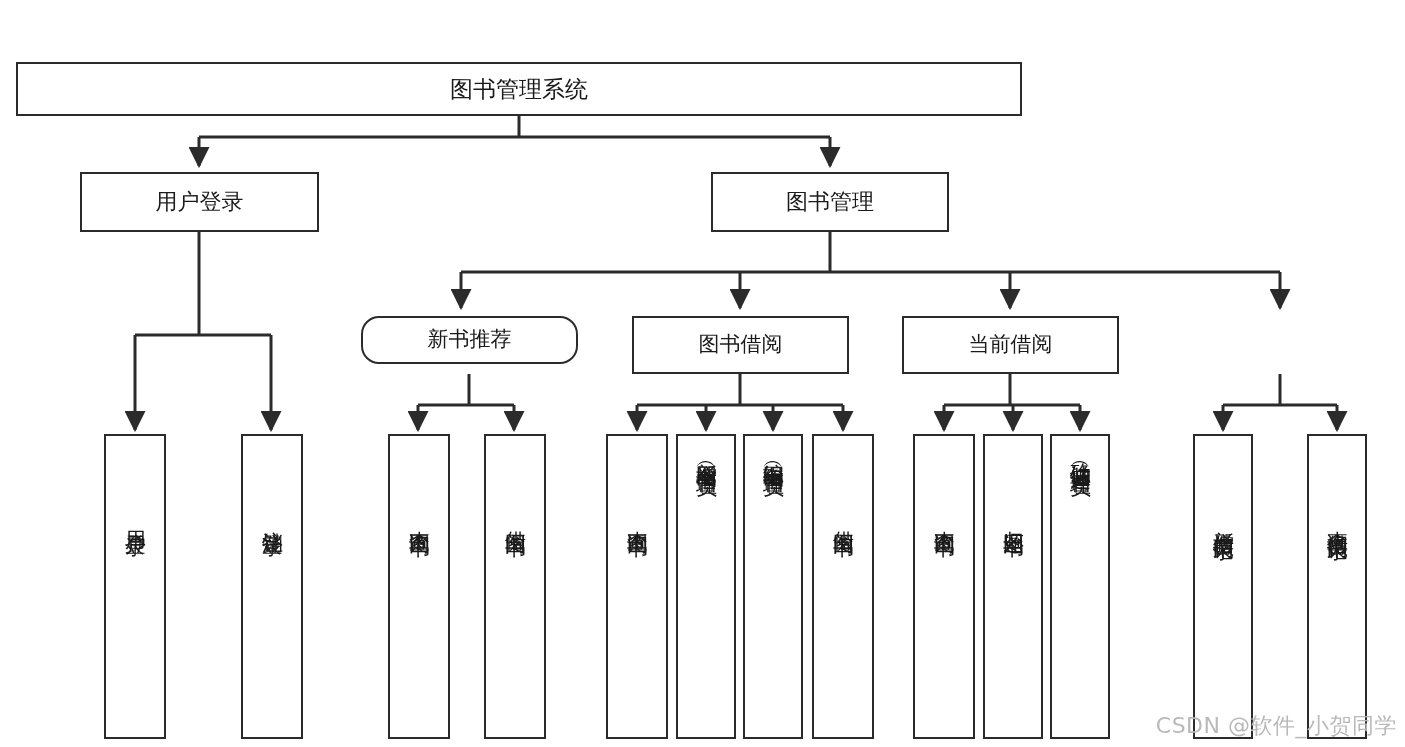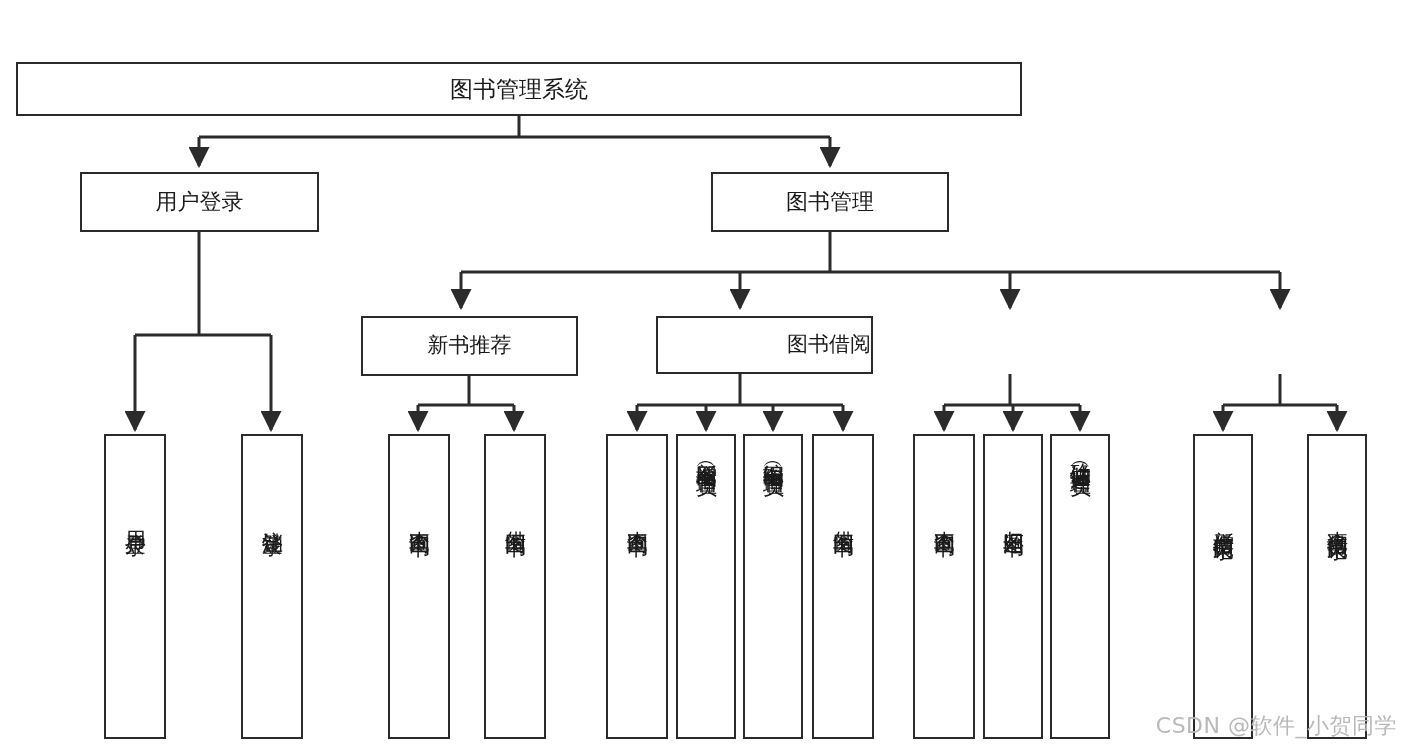--- a/index.html
+++ b/index.html
@@ -129,25 +129,28 @@
     <span class="node-label">图书管理系统</span>
   </div>
 
   <div class="node level2" style="left:80px; top:172px; width:239px; height:60px;">
     <span class="node-label">用户登录</span>
   </div>
   <div class="node level2" style="left:711px; top:172px; width:238px; height:60px;">
     <span class="node-label">图书管理</span>
   </div>
 
-  <div class="node level3" style="left:361px; top:316px; width:217px; height:60px;">
+  <div class="node level3" style="left:361px; top:316px; width:217px; height:48px;border-radius:18px;">
     <span class="node-label">新书推荐</span>
   </div>
-  <div class="node level3" style="left:656px; top:316px; width:217px; height:58px;justify-content:flex-end;">
+  <div class="node level3" style="left:632px; top:316px; width:217px; height:58px;">
     <span class="node-label">图书借阅</span>
+  </div>
+  <div class="node level3" style="left:902px; top:316px; width:217px; height:58px;">
+    <span class="node-label">当前借阅</span>
   </div>
 
   <div class="node leaf pad-mid" style="left:104px; top:434px; width:62px; height:305px;">
     <span class="node-label">用户登录</span>
   </div>
   <div class="node leaf pad-mid" style="left:241px; top:434px; width:62px; height:305px;">
     <span class="node-label">注销登录</span>
   </div>
 
   <div class="node leaf pad-mid" style="left:388px; top:434px; width:62px; height:305px;">

